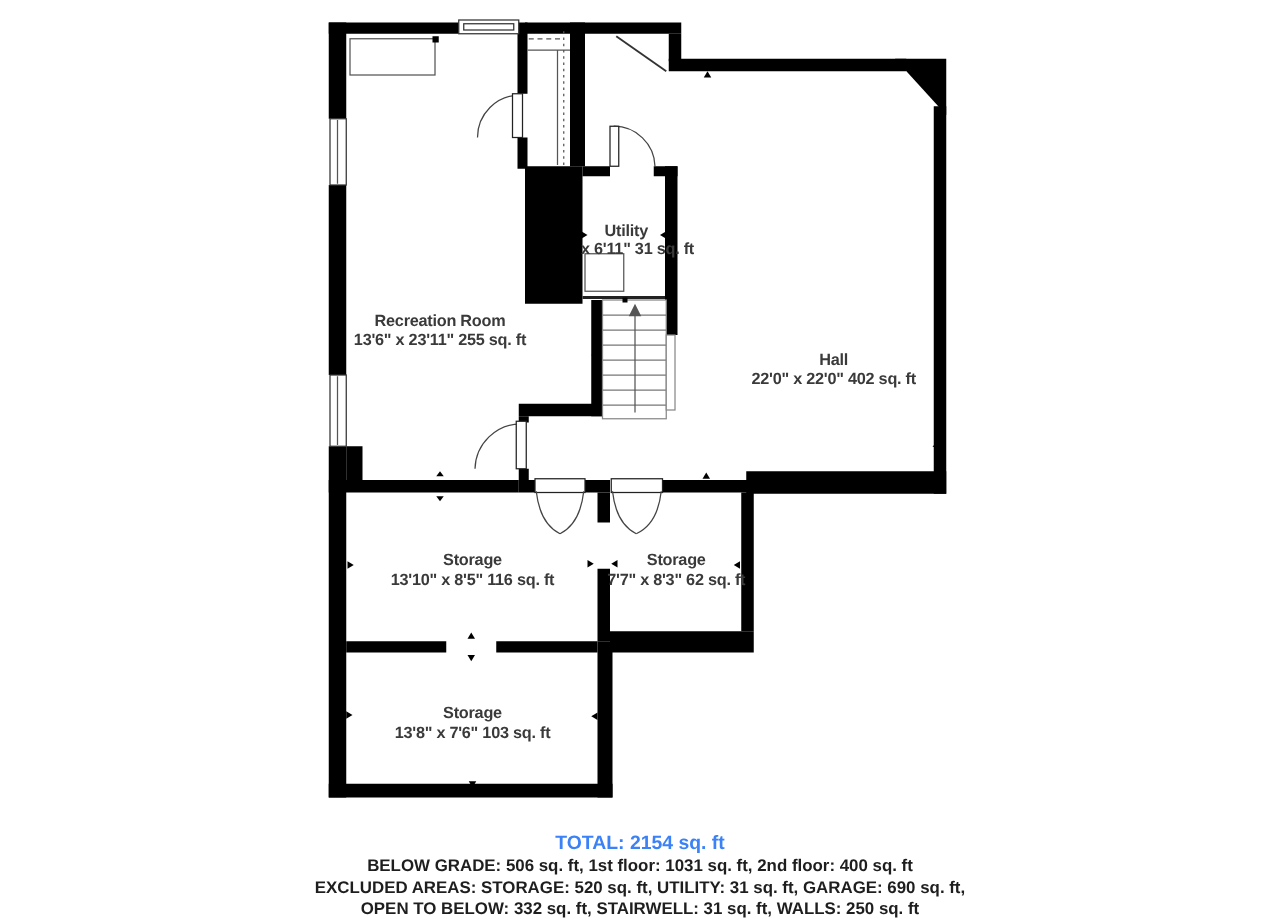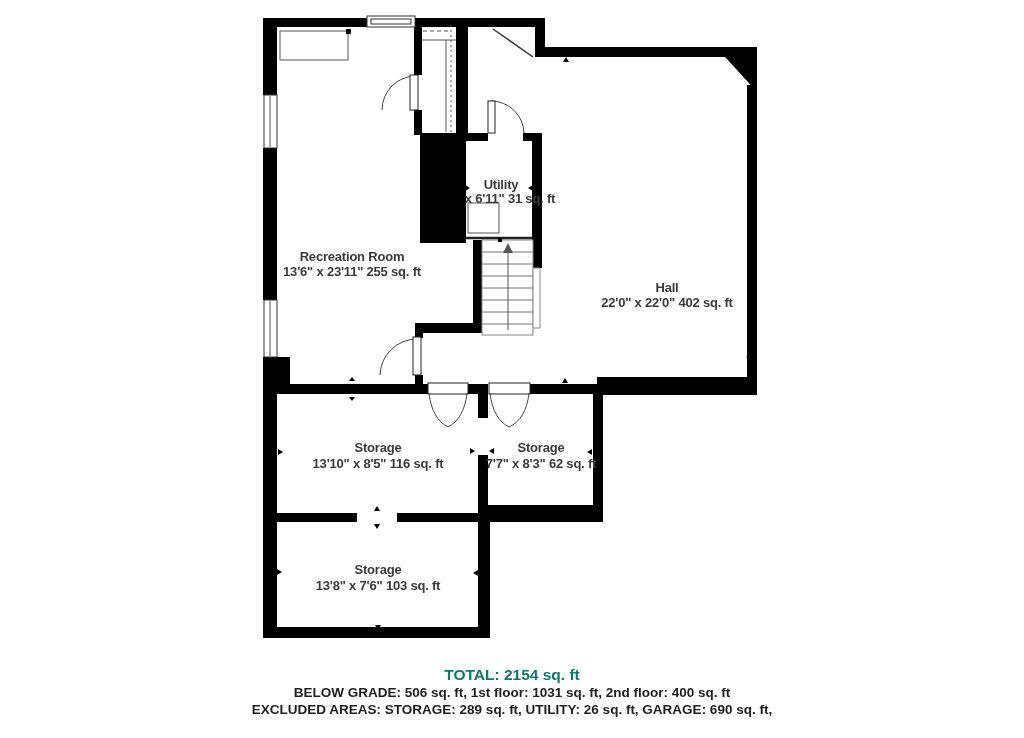--- a/index.html
+++ b/index.html
@@ -11,21 +11,21 @@
   .wall{fill:#000000;}
   .win{fill:#ffffff;stroke:#333333;stroke-width:1;}
   .fix{fill:#ffffff;stroke:#555555;stroke-width:1;}
   .leaf{fill:#ffffff;stroke:#222222;stroke-width:1;}
   .arc{fill:none;stroke:#444444;stroke-width:1;}
   .thin{stroke:#555555;stroke-width:1;fill:none;}
   .tread{stroke:#777777;stroke-width:1;}
   .tick{fill:#000000;}
   .summary{position:absolute;left:0;top:665px;width:1024px;text-align:center;
        color:#1e1e1e;font-size:13.5px;line-height:17.2px;font-weight:600;}
-  .summary .total{font-size:15.5px;font-weight:800;color:#0f766e;line-height:19px;}
+  .summary .total{font-size:15.5px;font-weight:800;color:#3b82f6;line-height:19px;}
 </style>
 </head>
 <body>
 
 <svg id="plan-svg" width="1024" height="738" viewBox="0 0 1024 738">
 
   <g class="wall">
 
     <rect x="263" y="18" width="104" height="9"></rect>
 
@@ -194,14 +194,15 @@
     <text class="room-dims" x="541" y="468">7'7" x 8'3" 62 sq. ft</text>
 
     <text class="room-name" x="378" y="574">Storage</text>
     <text class="room-dims" x="378" y="590">13'8" x 7'6" 103 sq. ft</text>
   </g>
 </svg>
 
 <div class="summary">
   <div class="total">TOTAL: 2154 sq. ft</div>
   <div>BELOW GRADE: 506 sq. ft, 1st floor: 1031 sq. ft, 2nd floor: 400 sq. ft</div>
-  <div>EXCLUDED AREAS: STORAGE: 289 sq. ft, UTILITY: 26 sq. ft, GARAGE: 690 sq. ft,</div>
+  <div>EXCLUDED AREAS: STORAGE: 520 sq. ft, UTILITY: 31 sq. ft, GARAGE: 690 sq. ft,</div>
+  <div>OPEN TO BELOW: 332 sq. ft, STAIRWELL: 31 sq. ft, WALLS: 250 sq. ft</div>
 </div>
 
 </body></html>

